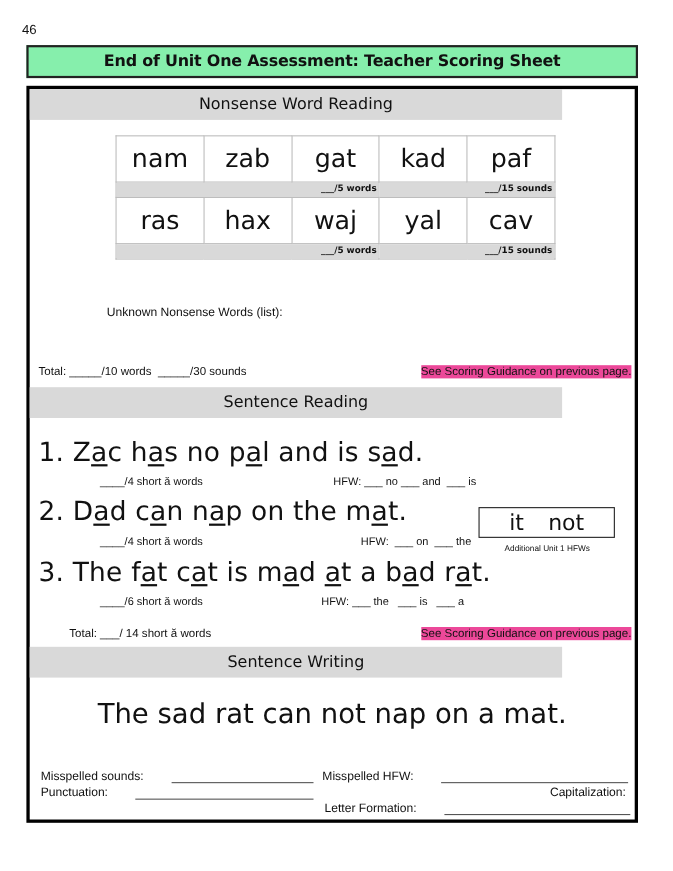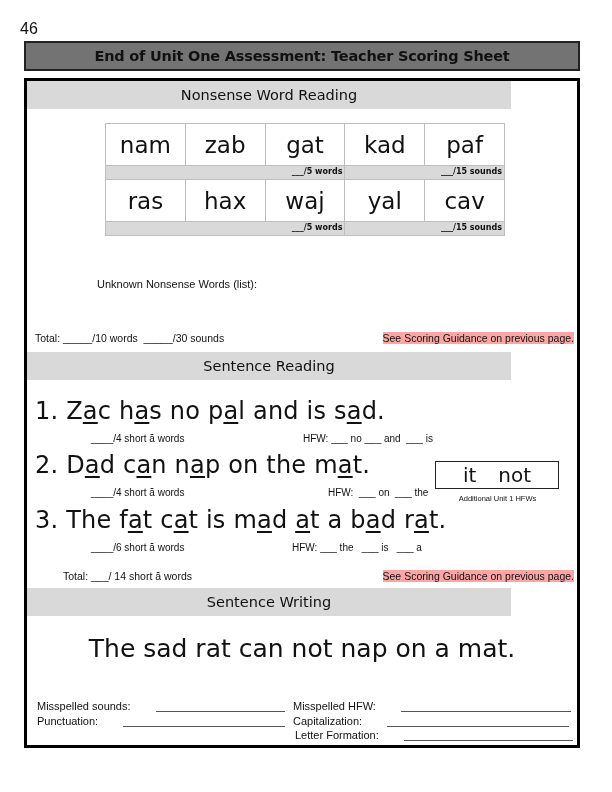--- a/index.html
+++ b/index.html
@@ -1,29 +1,29 @@
 <!DOCTYPE html>
 <html><head>
 <meta charset="utf-8">
 <style>
   html, body { margin:0; padding:0; background:#ffffff; }
   body { width:612px; height:792px; position:relative; overflow:hidden; font-family:"DejaVu Sans", sans-serif; color:#111; }
   .abs { position:absolute; }
-  .page-num { left:20px; top:20px; font-size:16px; font-family:"Liberation Sans", sans-serif; }
-  .title-bar { left:24px; top:41px; width:552px; height:26px; background:#737373; border:2px solid #222; display:flex; align-items:center; justify-content:center; font-size:14.5px; font-weight:bold; letter-spacing:-0.2px; font-family:"DejaVu Sans", sans-serif; }
+  .page-num { left:20px; top:20px; font-size:12px; font-family:"Liberation Sans", sans-serif; }
+  .title-bar { left:24px; top:41px; width:552px; height:26px; background:#86efac; border:2px solid #222; display:flex; align-items:center; justify-content:center; font-size:14.5px; font-weight:bold; letter-spacing:-0.2px; font-family:"DejaVu Sans", sans-serif; }
   .main-box { left:24px; top:78px; width:550px; height:664px; border:3px solid #000; }
   .section-header { position:absolute; left:0; width:484px; background:#d9d9d9; display:flex; align-items:center; justify-content:center; font-size:14.5px; font-family:"DejaVu Sans", sans-serif; }
   .nw-table { position:absolute; left:78px; top:42px; width:400px; border-collapse:collapse; table-layout:fixed; }
   .nw-table td { border:1px solid #bdbdbd; padding:0; text-align:center; }
   .nw-table td.word { height:41px; font-size:23px; font-family:"DejaVu Sans", sans-serif; font-weight:normal; }
   .nw-table td.score { height:13px; background:#d9d9d9; font-size:8px; font-weight:bold; text-align:right; position:relative; }
   .score-inner { position:absolute; top:1px; }
   .small { font-size:11px; font-family:"Liberation Sans", sans-serif; }
   .tiny { font-size:9px; font-family:"Liberation Sans", sans-serif; }
-  .hl { background:#fca5a5; }
+  .hl { background:#ec4899; }
   .sentence { font-size:24px; font-family:"DejaVu Sans", sans-serif; letter-spacing:0.2px; white-space:nowrap; }
   .u { text-decoration:underline; text-decoration-thickness:2px; text-underline-offset:3px; }
   .hfw-box { left:435px; top:461px; width:122px; height:26px; border:1.5px solid #222; display:flex; align-items:center; justify-content:center; gap:22px; font-size:20px; font-family:"DejaVu Sans", sans-serif; }
   .writing-sentence { font-size:25px; font-family:"DejaVu Sans", sans-serif; white-space:nowrap; left:0; width:550px; text-align:center; }
   .wfield { font-size:11px; font-family:"Liberation Sans", sans-serif; white-space:nowrap; display:flex; align-items:flex-end;gap:23px; }
   .wfield .line { flex:1; border-bottom:1px solid #555; height:9px; margin-left:2px; }
 </style>
 </head>
 <body>
 
@@ -111,21 +111,21 @@
       <span class="line"></span>
   </div>
   <div class="abs wfield" style="left:266px;top:619px;width:278px;">
     <span>Misspelled HFW:</span>
       <span class="line"></span>
   </div>
   <div class="abs wfield" style="left:10px;top:634px;width:248px;">
     <span>Punctuation:</span>
       <span class="line"></span>
   </div>
-  <div class="abs wfield" style="left:266px;top:634px;width:276px;">
+  <div class="abs wfield" style="left:266px;top:634px;width:276px;flex-direction:column;">
     <span>Capitalization:</span>
       <span class="line"></span>
   </div>
   <div class="abs wfield" style="left:268px;top:648px;width:278px;">
     <span>Letter Formation:</span>
       <span class="line"></span>
   </div>
 </div>
 
 <div class="abs hfw-box">

